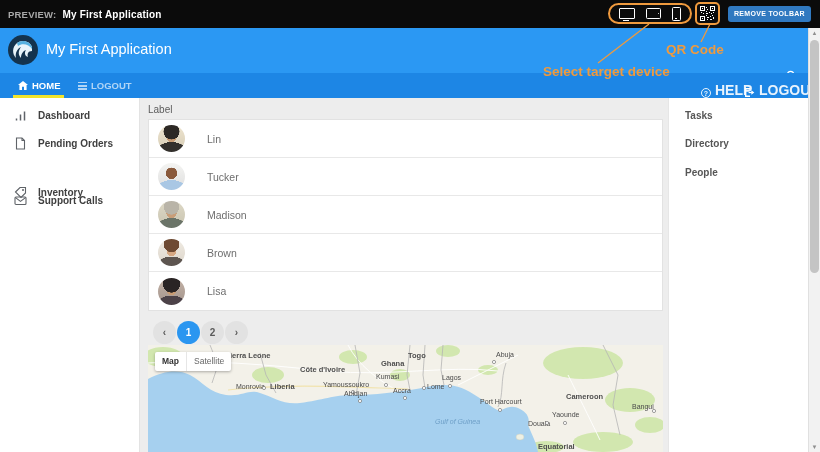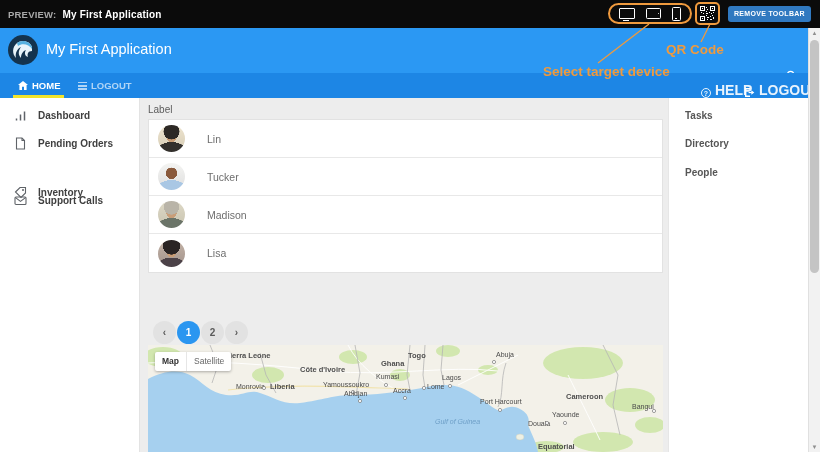--- a/index.html
+++ b/index.html
@@ -246,20 +246,24 @@
         <div class="avatar" style="background:radial-gradient(circle at 50% 24%, #2d2925 0 32%, rgba(0,0,0,0) 33%),radial-gradient(circle at 50% 44%, #c89c74 0 25%, rgba(0,0,0,0) 26%),radial-gradient(ellipse 62% 45% at 50% 108%, #33302c 0 99%, rgba(0,0,0,0) 100%),linear-gradient(#ede4cf 0%, #d6ccb5 100%)"></div>
         <span class="row-name">Lin</span>
       </div>
       <div class="row">
         <div class="avatar" style="background:radial-gradient(circle at 50% 38%, #8a5a3c 0 26%, rgba(0,0,0,0) 27%),radial-gradient(ellipse 62% 45% at 50% 108%, #a9c7e4 0 99%, rgba(0,0,0,0) 100%),linear-gradient(#f4f4f2 0%, #dedede 100%)"></div>
         <span class="row-name">Tucker</span>
       </div>
       <div class="row">
         <div class="avatar" style="background:radial-gradient(circle at 50% 22%, #b9b4a8 0 30%, rgba(0,0,0,0) 31%),radial-gradient(circle at 50% 44%, #c99e79 0 25%, rgba(0,0,0,0) 26%),radial-gradient(ellipse 62% 45% at 50% 108%, #6b7468 0 99%, rgba(0,0,0,0) 100%),linear-gradient(#ddd8c6 0%, #c9c4b0 100%)"></div>
         <span class="row-name">Madison</span>
+      </div>
+      <div class="row">
+        <div class="avatar" style="background:radial-gradient(circle at 50% 20%, #6e4a33 0 30%, rgba(0,0,0,0) 31%),radial-gradient(circle at 50% 45%, #d6a883 0 24%, rgba(0,0,0,0) 25%),radial-gradient(ellipse 62% 45% at 50% 110%, #5d5550 0 99%, rgba(0,0,0,0) 100%),linear-gradient(#f0ebe3 0%, #dcd5ca 100%)"></div>
+        <span class="row-name">Brown</span>
       </div>
       <div class="row">
         <div class="avatar" style="background:radial-gradient(circle at 50% 22%, #2a2424 0 34%, rgba(0,0,0,0) 35%),radial-gradient(circle at 50% 46%, #c79b74 0 23%, rgba(0,0,0,0) 24%),radial-gradient(ellipse 62% 45% at 50% 110%, #4c4248 0 99%, rgba(0,0,0,0) 100%),linear-gradient(#c3b2a6 0%, #a3948c 100%)"></div>
         <span class="row-name">Lisa</span>
       </div>
     </div>
 
     <div class="pager">
       <button class="pg">‹</button>
       <button class="pg active">1</button>

